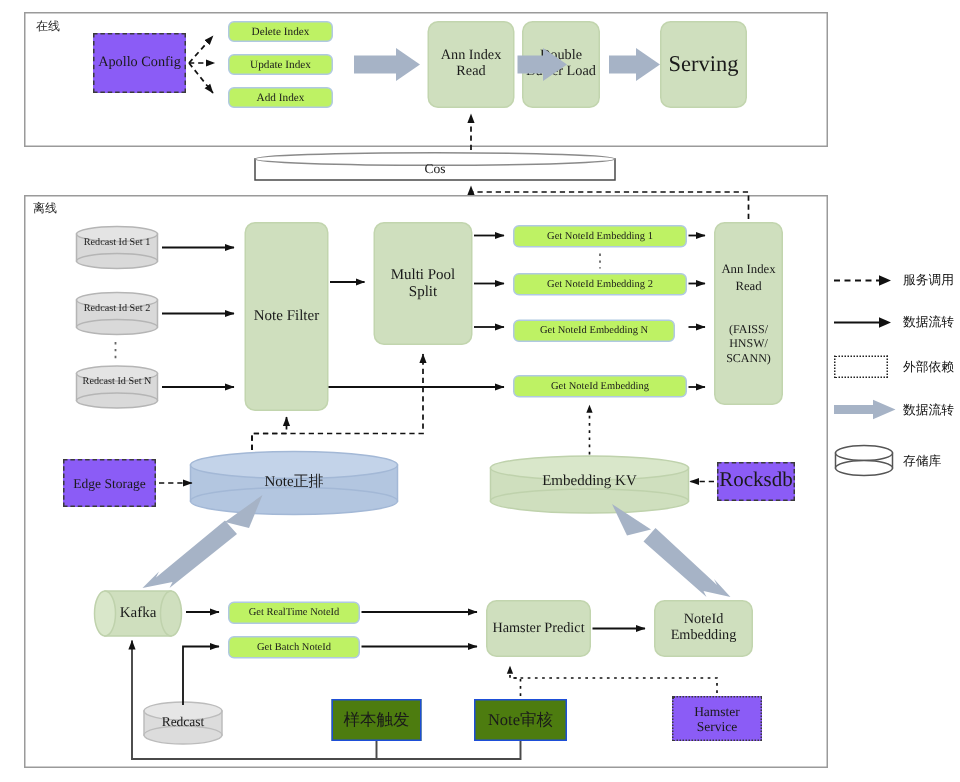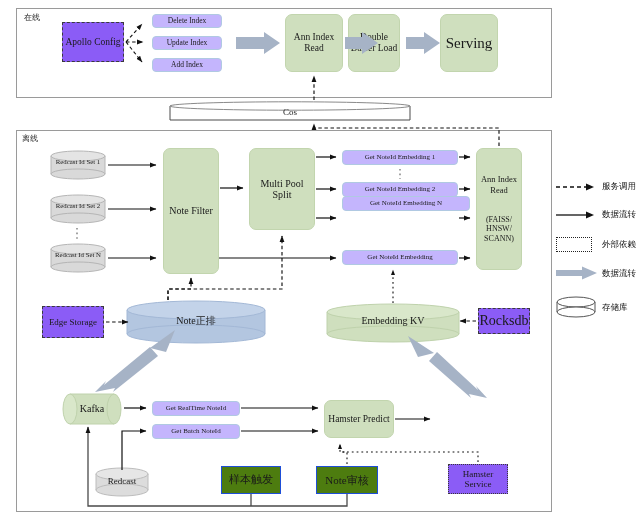--- a/index.html
+++ b/index.html
@@ -17,21 +17,21 @@
     font-size:8px;font-family:"DejaVu Sans","Liberation Sans",sans-serif;
     color:#222;letter-spacing:0px;
   }
 
   
   .node{
     display:flex;align-items:center;justify-content:center;text-align:center;
     line-height:1.12;
   }
   .green{background:#cfdfbe;border:1px solid #c2d5ae;border-radius:7px;}
-  .blue{background:#c4b5fd;border:1px solid #b0c9e2;border-radius:4px;}
+  .blue{background:#bef264;border:1px solid #b0c9e2;border-radius:4px;}
   .plainbox{background:#4d7c0f;border:1px solid #1d4ed8;}
   .dashbox{background:#8b5cf6;border:1.3px dashed #3a3a3a;}
   .dotbox{background:#8b5cf6;border:1.3px dotted #3a3a3a;}
 
   
   .cyl{position:absolute;}
 
   
   .hcyl{position:absolute;}
 
@@ -118,21 +118,21 @@
   <div class="abs green node" style="left:249px;top:148px;width:66px;height:82px;font-size:10px;">
     <span>Multi Pool Split</span>
   </div>
 
   <div class="abs blue node" style="left:342px;top:150px;width:116px;height:15px;font-size:7px;">
     <span>Get NoteId Embedding 1</span>
   </div>
   <div class="abs blue node" style="left:342px;top:182px;width:116px;height:15px;font-size:7px;">
     <span>Get NoteId Embedding 2</span>
   </div>
-  <div class="abs blue node" style="left:342px;top:196px;width:128px;height:15px;font-size:7px;align-items:center;">
+  <div class="abs blue node" style="left:342px;top:213px;width:108px;height:15px;font-size:7px;align-items:center;">
     <span>Get NoteId Embedding N</span>
   </div>
   <div class="abs blue node" style="left:342px;top:250px;width:116px;height:15px;font-size:7px;">
     <span>Get NoteId Embedding</span>
   </div>
 
   <div class="abs green" style="left:476px;top:148px;width:46px;height:122px;border-radius:7px;
               display:flex;flex-direction:column;align-items:center;justify-content:center;">
     <div style="font-size:8.5px;text-align:center;line-height:1.2;">Ann Index Read</div>
     <div style="font-size:8px;text-align:center;line-height:1.2;margin-top:20px;">(FAISS/ HNSW/ SCANN)</div>
@@ -186,20 +186,23 @@
     <span>Get RealTime NoteId</span>
   </div>
   <div class="abs blue node" style="left:152px;top:424px;width:88px;height:15px;font-size:7px;">
     <span>Get Batch NoteId</span>
   </div>
 
   <div class="abs green node" style="left:324px;top:400px;width:70px;height:38px;font-size:9.5px;">
     <span>Hamster Predict</span>
   </div>
 
+  <div class="abs green node" style="left:436px;top:400px;width:66px;height:38px;font-size:9.5px;">
+    <span>NoteId Embedding</span>
+  </div>
 
   <div class="abs plainbox node" style="left:221px;top:466px;width:60px;height:28px;font-size:11px;
               font-family:'DejaVu Sans','Liberation Sans',sans-serif;">
     <span>样本触发</span>
   </div>
   <div class="abs plainbox node" style="left:316px;top:466px;width:62px;height:28px;font-size:11px;">
     <span>Note审核</span>
   </div>
   <div class="abs dotbox node" style="left:448px;top:464px;width:60px;height:30px;font-size:9px;">
     <span>Hamster Service</span>

